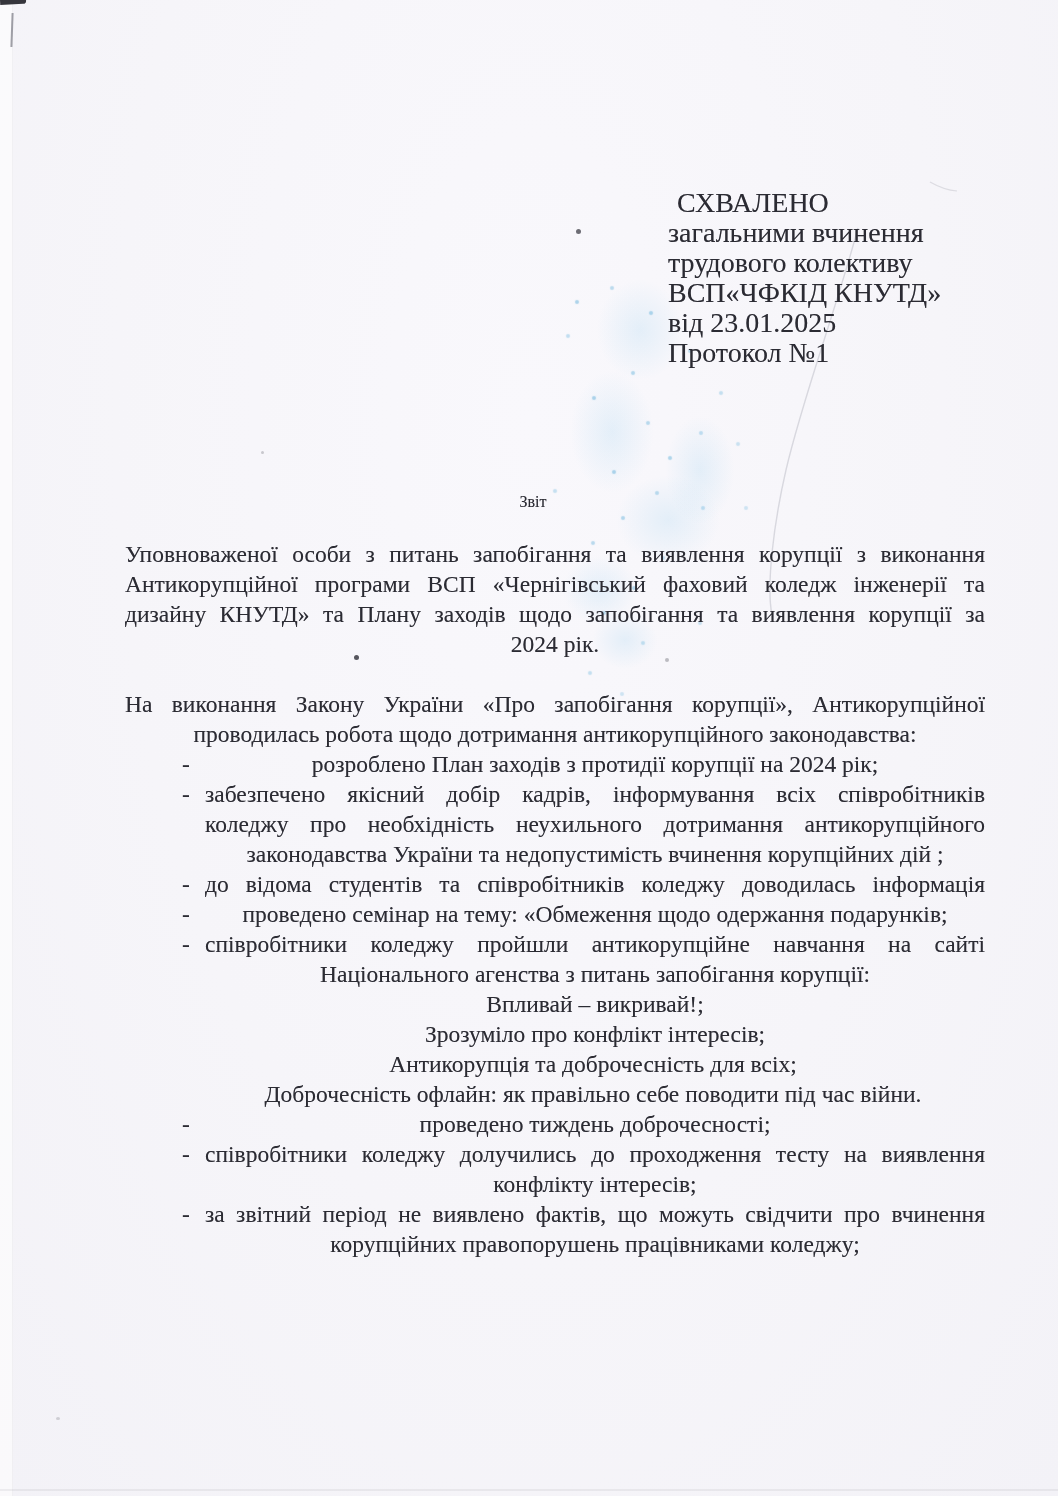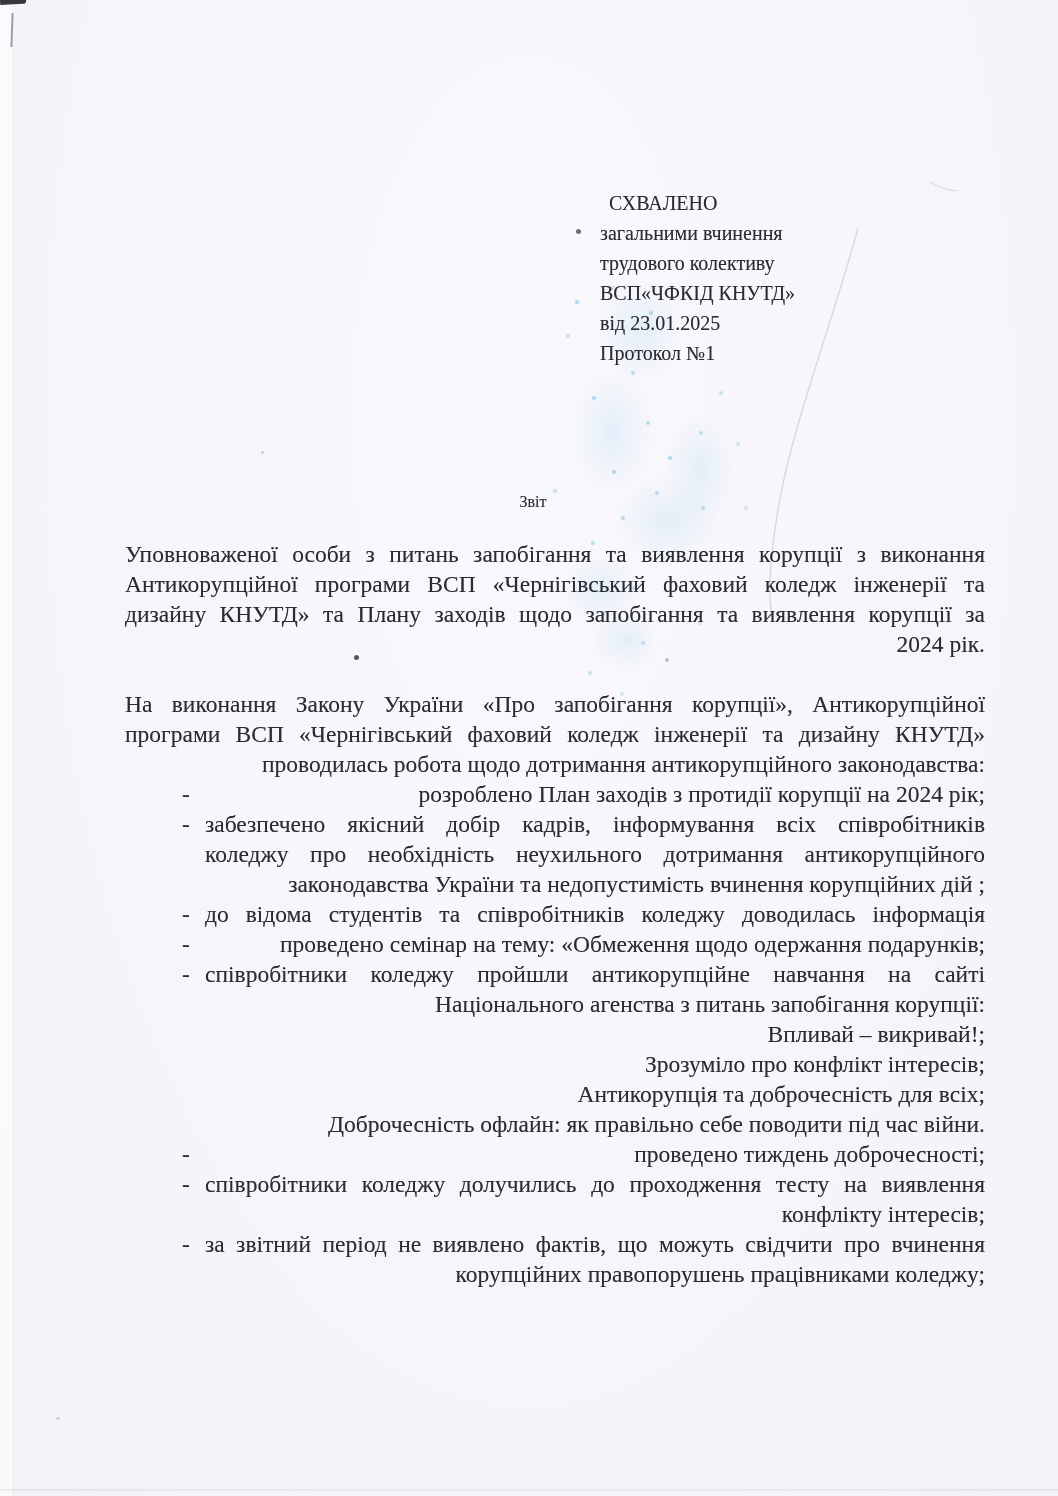--- a/index.html
+++ b/index.html
@@ -4,29 +4,29 @@
 <style>
   html,body{margin:0;padding:0;background:#cfcfd4;}
   .page{
     position:relative;width:1058px;height:1496px;margin:0 auto;overflow:hidden;
     background:radial-gradient(ellipse at 50% 28%, #f9f8fc 0%, #f6f5f9 55%, #f3f2f7 100%);
     font-family:"Liberation Serif", serif;
     color:#2b2b33;
   }
   .txt{text-shadow:0 0 0.6px rgba(43,43,51,0.38);}
   
-  .approval{position:absolute;left:600px;top:188px;font-size:20px;line-height:30px;}
+  .approval{position:absolute;left:668px;top:188px;font-size:28px;line-height:30px;}
   .approval .ln{white-space:nowrap;}
   .approval .ln.first{padding-left:9px;}
   
   .title{position:absolute;left:125px;top:487px;width:860px;box-sizing:border-box;
          padding-right:44px;text-align:center;font-size:16px;line-height:30px;}
   .doc{position:absolute;left:125px;top:519px;width:860px;font-size:23.5px;line-height:30px;margin-top:20px;}
   .jl{text-align:justify;text-align-last:justify;}
-  .ll{text-align:right;}
+  .ll{text-align:center;}
   .spacer{height:30px;}
   .item{position:relative;padding-left:80px;}
   .item.sm{padding-left:76px;}
   .item .dash{position:absolute;left:57px;top:0;width:20px;}
   
   .artifact{position:absolute;pointer-events:none;}
   .stain{position:absolute;border-radius:50%;
          background:radial-gradient(closest-side, rgba(125,195,235,0.17), rgba(125,195,235,0) 72%);}
   .s1{left:580px;top:260px;width:120px;height:140px;}
   .s2{left:554px;top:347px;width:116px;height:170px;}
@@ -103,21 +103,20 @@
 
   <div class="doc txt">
     <div class="jl">Уповноваженої особи з питань запобігання та виявлення корупції з виконання</div>
     <div class="jl">Антикорупційної програми ВСП «Чернігівський фаховий коледж інженерії та</div>
     <div class="jl">дизайну КНУТД»  та Плану заходів щодо запобігання та виявлення корупції за</div>
     <div class="ll">2024 рік.</div>
 
     <div class="spacer"></div>
 
     <div class="jl">На виконання Закону України «Про запобігання корупції»,  Антикорупційної</div>
-    <div class="jl">програми ВСП «Чернігівський фаховий коледж інженерії та дизайну КНУТД»</div>
     <div class="ll">проводилась робота щодо дотримання антикорупційного законодавства:</div>
 
     <div class="item">
       <span class="dash">-</span>
       <div class="ll">розроблено План заходів з протидії корупції на 2024 рік;</div>
     </div>
 
     <div class="item">
       <span class="dash">-</span>
       <div class="jl">забезпечено якісний добір кадрів, інформування всіх співробітників</div>

